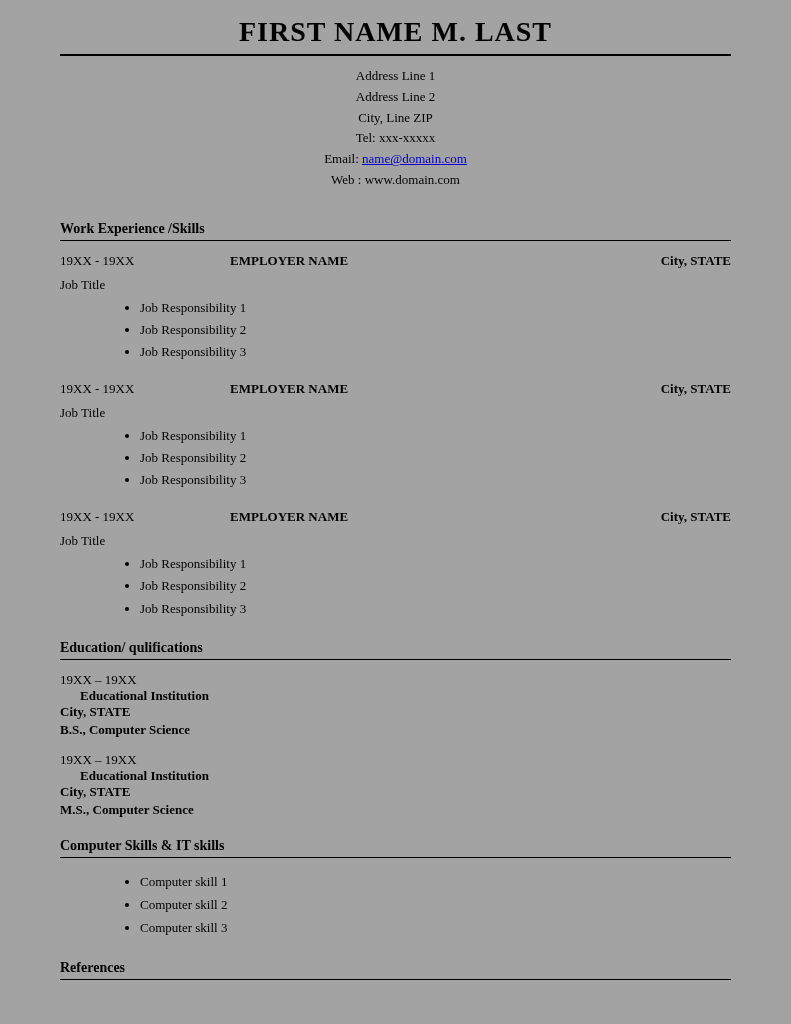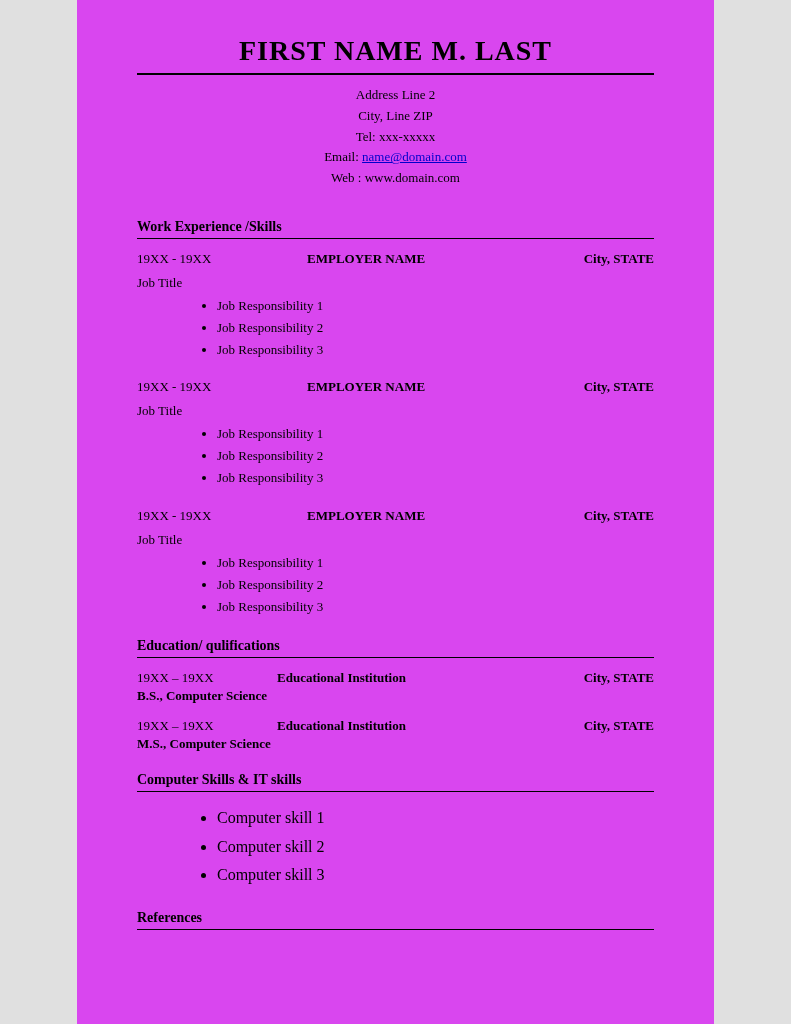--- a/index.html
+++ b/index.html
@@ -11,24 +11,24 @@
     body {
       background: #e0e0e0;
       display: flex;
       justify-content: center;
       align-items: flex-start;
       min-height: 100vh;
       font-family: Times New Roman, serif;
     }
 
     .page {
-      width: 637px;
+      width: 791px;
       min-height: 1024px;
-      background: #d946ef;
-      padding: 35px 60px;
+      background: #a3a3a3;
+      padding: 16px 60px;
     }
 
     .header {
       text-align: center;
       margin-bottom: 8px;
     }
 
     .full-name {
       font-size: 28px;
       font-weight: bold;
@@ -116,20 +116,21 @@
     }
 
     .edu-entry {
       margin-bottom: 14px;
     }
 
     .edu-line {
       display: flex;
       justify-content: space-between;
       align-items: baseline;
+      flex-direction: column;
     }
 
     .edu-dates {
       font-size: 13px;
       font-weight: normal;
       color: #000;
       min-width: 120px;
     }
 
     .edu-institution {
@@ -150,39 +151,40 @@
     .edu-degree {
       font-size: 13px;
       font-weight: bold;
       color: #000;
       margin-top: 2px;
     }
 
     .skills-list {
       list-style: disc;
       padding-left: 80px;
-      font-size: 16px;
+      font-size: 13px;
       color: #000;
       line-height: 1.8;
     }
 
     .references-section {
       margin-top: 10px;
     }
   </style>
 </head>
 <body>
 
 <div class="page">
 
   <div class="header">
     <span class="full-name">FIRST NAME M. LAST</span>
   </div>
 
   <div class="contact-info">
+    <div>Address Line 1</div>
     <div>Address Line 2</div>
     <div>City, Line ZIP</div>
     <div>Tel: xxx-xxxxx</div>
     <div>
       <span>Email:</span>
       <a href="mailto:name@domain.com">name@domain.com</a>
     </div>
     <div>Web : www.domain.com</div>
   </div>
 

